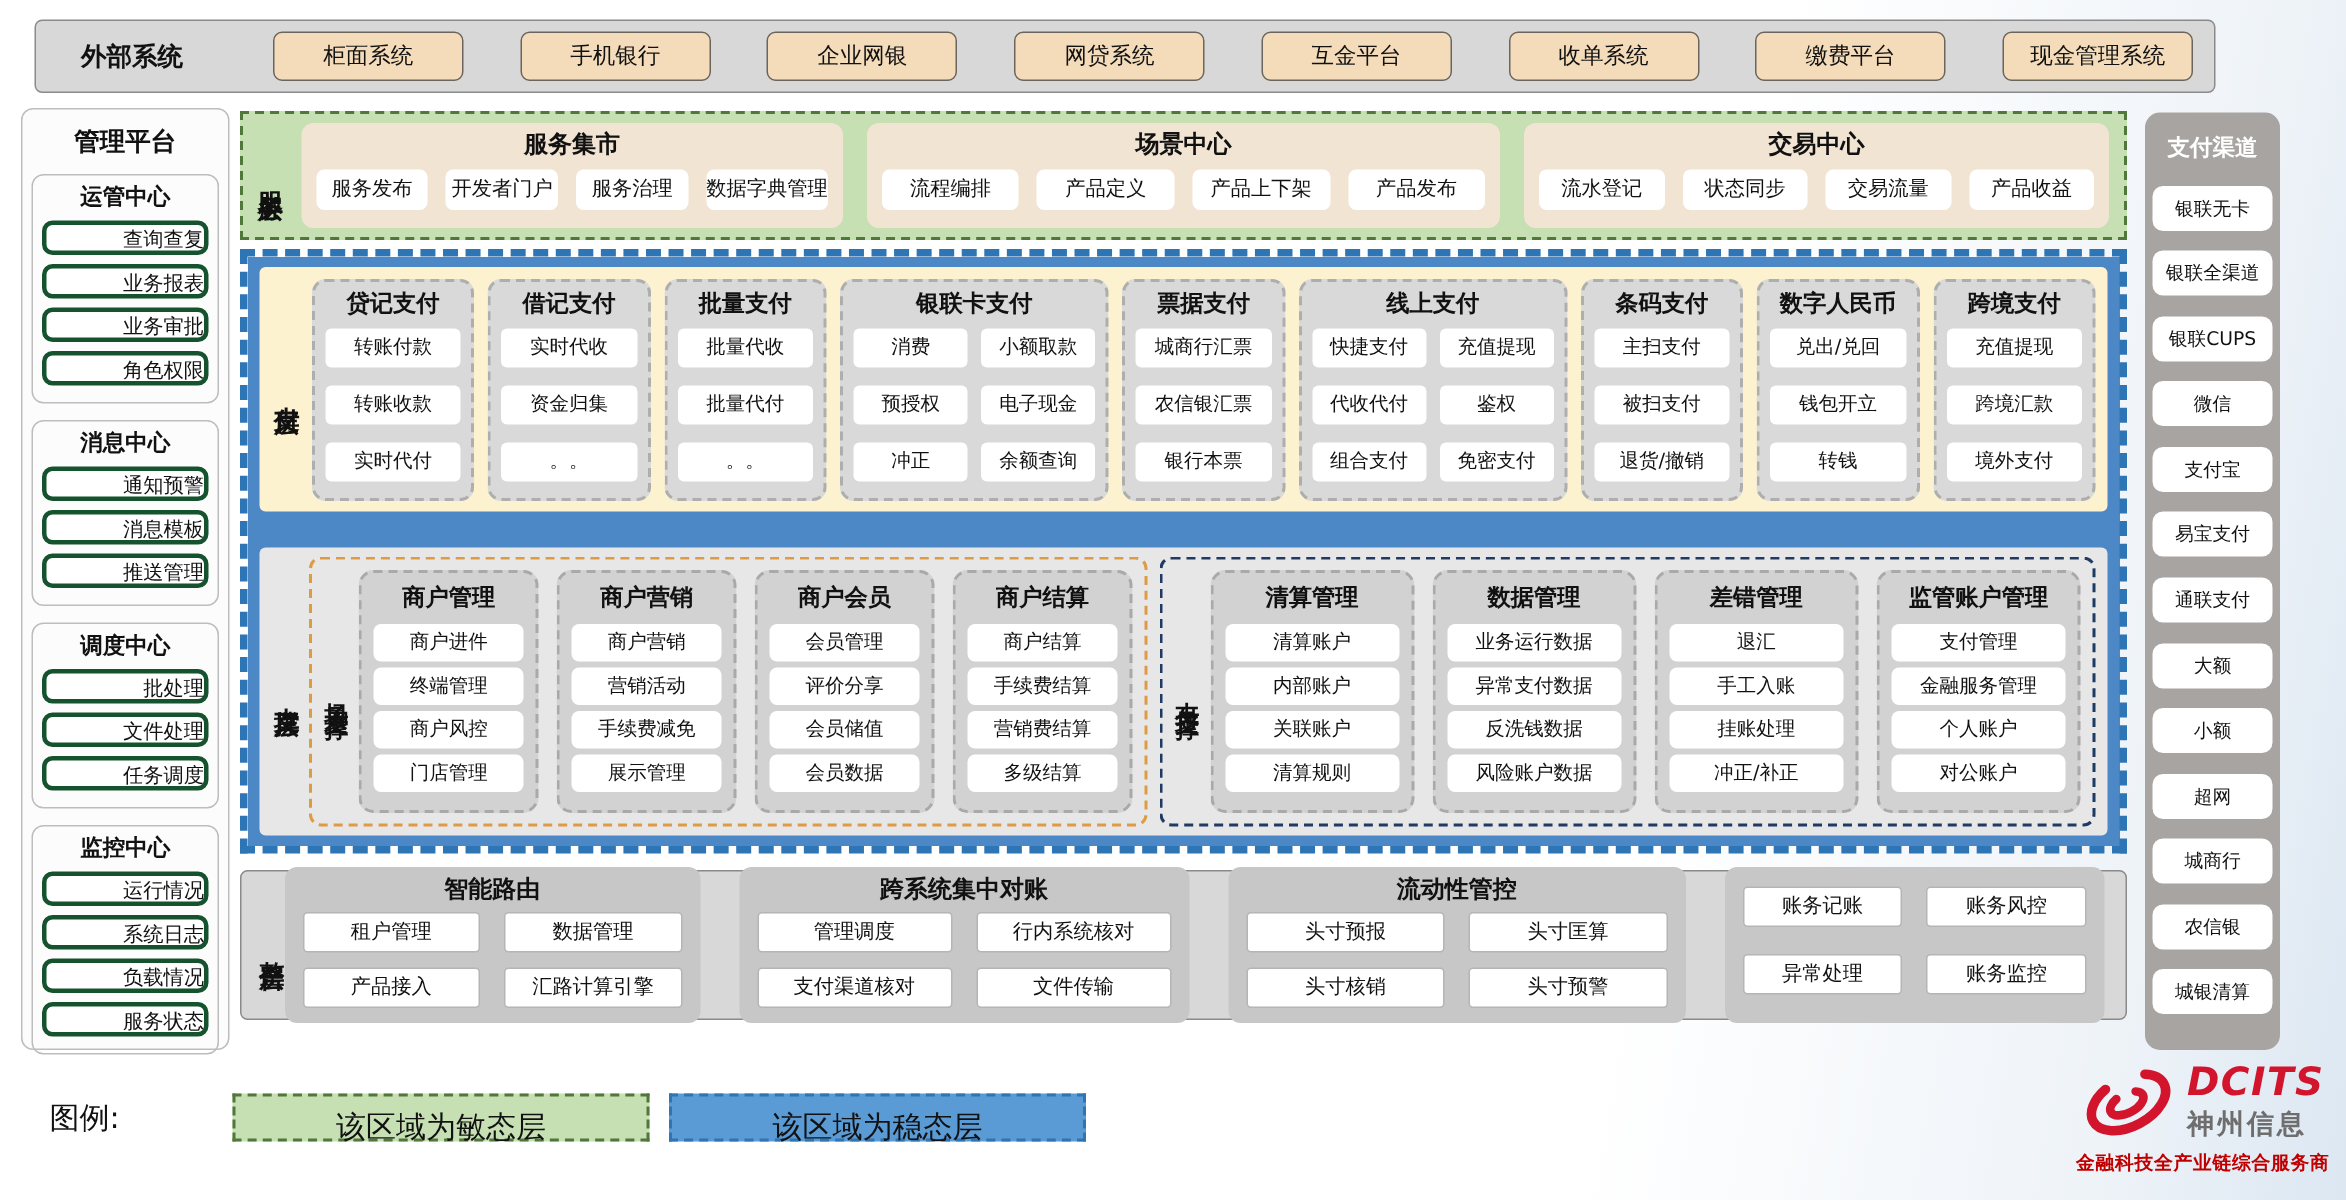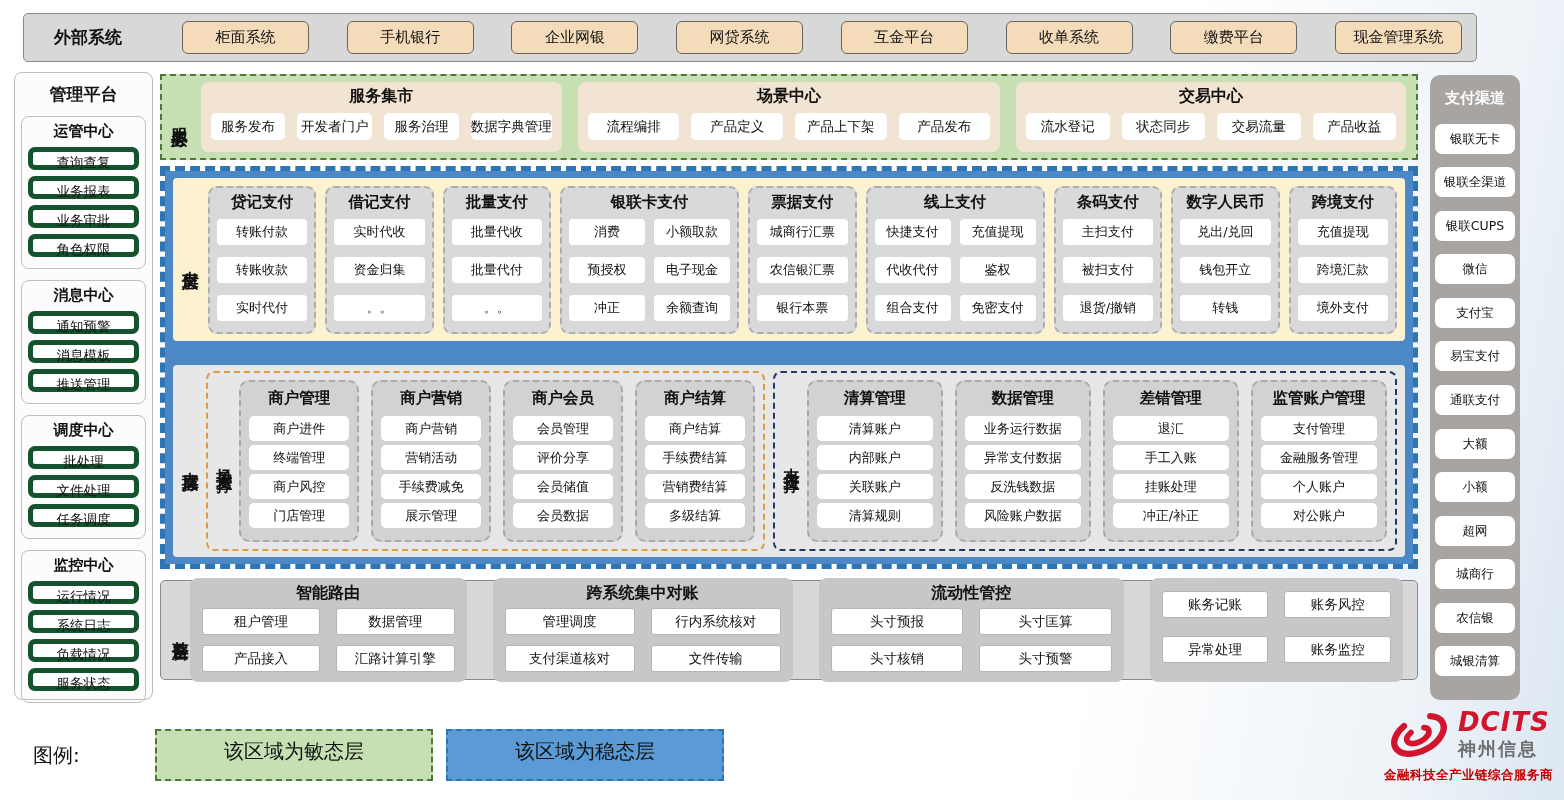--- a/index.html
+++ b/index.html
@@ -16,22 +16,22 @@
   .top-items { flex:1; display:flex; justify-content:space-between;padding-left:28px; }
   .tan-chip { width:127px; height:33px; line-height:31px; background:#f4dcba;
               border:1px solid #6b655e; border-radius:6px; text-align:center; font-size:15px; }
 
   
   .left-sidebar { position:absolute; left:14px; top:72px; width:139px; height:628px;
                   background:#fcfcfc; border:1px solid #bdbdbd; border-radius:8px; padding:8px 6px; }
   .mgmt-title { text-align:center; font-weight:bold; font-size:17px; margin:2px 0 10px; }
   .mgmt-group { border:1px solid #bdbdbd; border-radius:8px; padding:3px 4px 5px; margin-bottom:11px; }
   .mgmt-group-title { text-align:center; font-weight:bold; font-size:15px; margin:2px 0 3px; }
-  .mgmt-item { background:#fff; border:5px solid #14532d; border-radius:7px; height:23px;
-               line-height:21px; text-align:center; font-size:13.5px; margin:6px 2px; }
+  .mgmt-item { background:#fff; border:3px solid #14532d; border-radius:7px; height:23px;
+               line-height:21px; text-align:right; font-size:13.5px; margin:6px 2px; }
 
   
   .white-chip { background:#fff; border-radius:5px; text-align:center; font-size:13px; white-space:nowrap; }
   .v-label { writing-mode:vertical-rl; text-orientation:upright; font-weight:bold; font-size:17px;
              letter-spacing:2px; line-height:1.1; align-self:center; }
   .v-label.sm { font-size:16px; letter-spacing:3px; }
 
   
   .service-layer { position:absolute; left:160px; top:74px; width:1258px; height:86px;
                    background:#c6e0b4; border:2px dashed #50783a; display:flex; align-items:center;
@@ -94,21 +94,21 @@
   .right-sidebar { position:absolute; left:1430px; top:75px; width:90px; height:625px;
                    background:#a7a4a1; border-radius:10px; padding:6px 5px 10px;
                    display:flex; flex-direction:column; }
   .channels-title { color:#fff; font-weight:bold; font-size:15px; text-align:center; margin:8px 0 2px; }
   .channel-items { flex:1; display:flex; flex-direction:column; justify-content:space-evenly; }
   .channel-items .white-chip { height:30px; line-height:30px; border-radius:7px; font-size:12.5px; }
 
   
   .legend { position:absolute; left:33px; top:729px; display:flex; align-items:center; }
   .legend-label { font-size:20px; width:122px; }
-  .legend-swatch { width:278px; height:52px; text-align:center; line-height:40px;
+  .legend-swatch { width:278px; height:32px; text-align:center; line-height:40px;
                    font-size:20px; margin-right:13px; border:2px dashed; }
 
   
   .logo { position:absolute; left:1384px; top:706px; width:178px; }
   .logo-row { display:flex; align-items:center; }
   .logo-mark { width:70px; height:58px; flex:0 0 70px; }
   .logo-texts { margin-left:4px; }
   .dcits-brand { color:#d2152c; font-weight:bold; font-style:italic; font-size:26px; letter-spacing:1px; line-height:1.05; }
   .dcits-name { color:#6e6e6e; font-weight:bold; font-size:18px; letter-spacing:2px; }
   .dcits-tagline { color:#c00000; font-weight:bold; font-size:12.5px; margin-top:3px; white-space:nowrap; letter-spacing:0.5px; }

